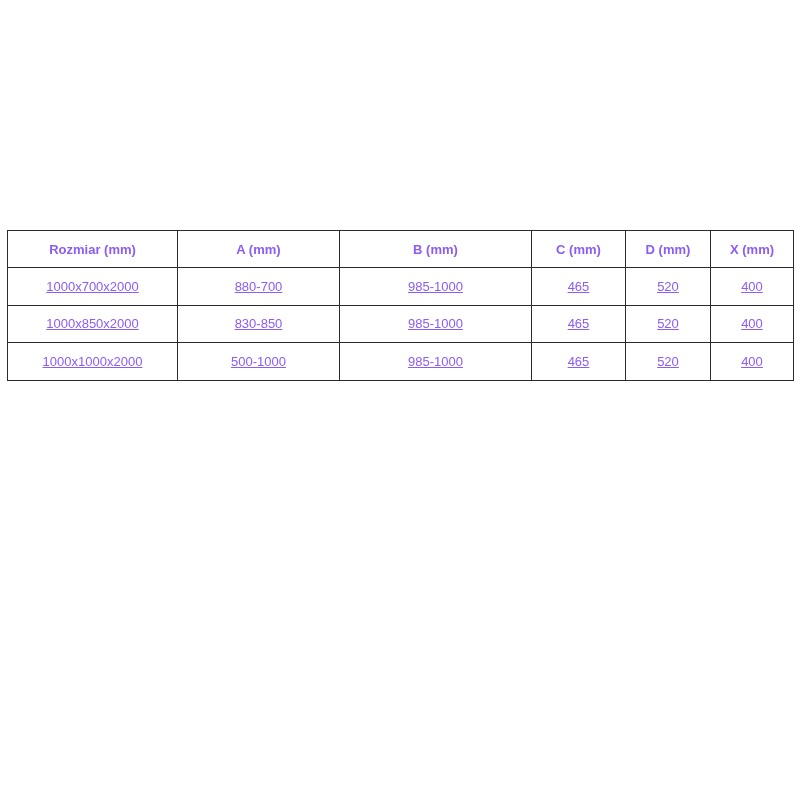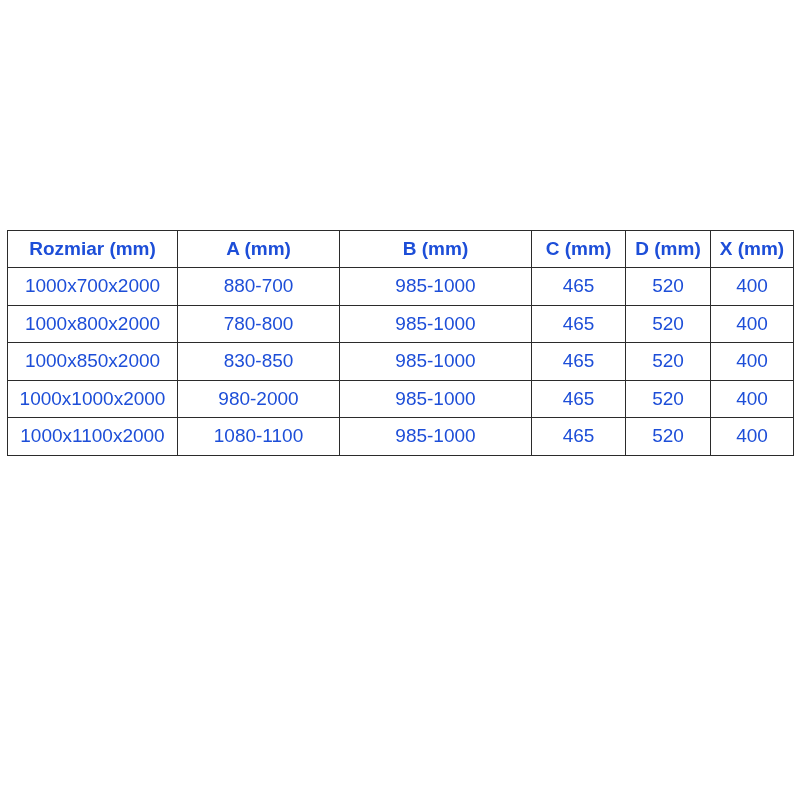--- a/index.html
+++ b/index.html
@@ -26,32 +26,33 @@
     table-layout: fixed;
     width: 786px;
     background: #ffffff;
   }
   table.spec-table th,
   table.spec-table td {
     border: 1.2px solid #2b2b2b;
     text-align: center;
     vertical-align: middle;
     padding: 0;
-    font-size: 19px;
-    color: #1d4ed8;
+    font-size: 13px;
+    color: #8b5cf6;
     overflow: hidden;
     white-space: nowrap;
   }
   table.spec-table th {
     font-weight: bold;
     height: 36px;
   }
   table.spec-table td {
     font-weight: normal;
     height: 36.5px;
+    text-decoration: underline;
   }
 </style>
 </head>
 <body>
 
 <div class="page">
   <div class="spec-table-wrap">
     <table class="spec-table">
       <colgroup>
         <col style="width:170px">
@@ -74,46 +75,30 @@
       <tbody>
         <tr>
           <td>1000x700x2000</td>
           <td>880-700</td>
           <td>985-1000</td>
           <td>465</td>
           <td>520</td>
           <td>400</td>
         </tr>
         <tr>
-          <td>1000x800x2000</td>
-          <td>780-800</td>
-          <td>985-1000</td>
-          <td>465</td>
-          <td>520</td>
-          <td>400</td>
-        </tr>
-        <tr>
           <td>1000x850x2000</td>
           <td>830-850</td>
           <td>985-1000</td>
           <td>465</td>
           <td>520</td>
           <td>400</td>
         </tr>
         <tr>
           <td>1000x1000x2000</td>
-          <td>980-2000</td>
-          <td>985-1000</td>
-          <td>465</td>
-          <td>520</td>
-          <td>400</td>
-        </tr>
-        <tr>
-          <td>1000x1100x2000</td>
-          <td>1080-1100</td>
+          <td>500-1000</td>
           <td>985-1000</td>
           <td>465</td>
           <td>520</td>
           <td>400</td>
         </tr>
       </tbody>
     </table>
   </div>
 </div>
 

